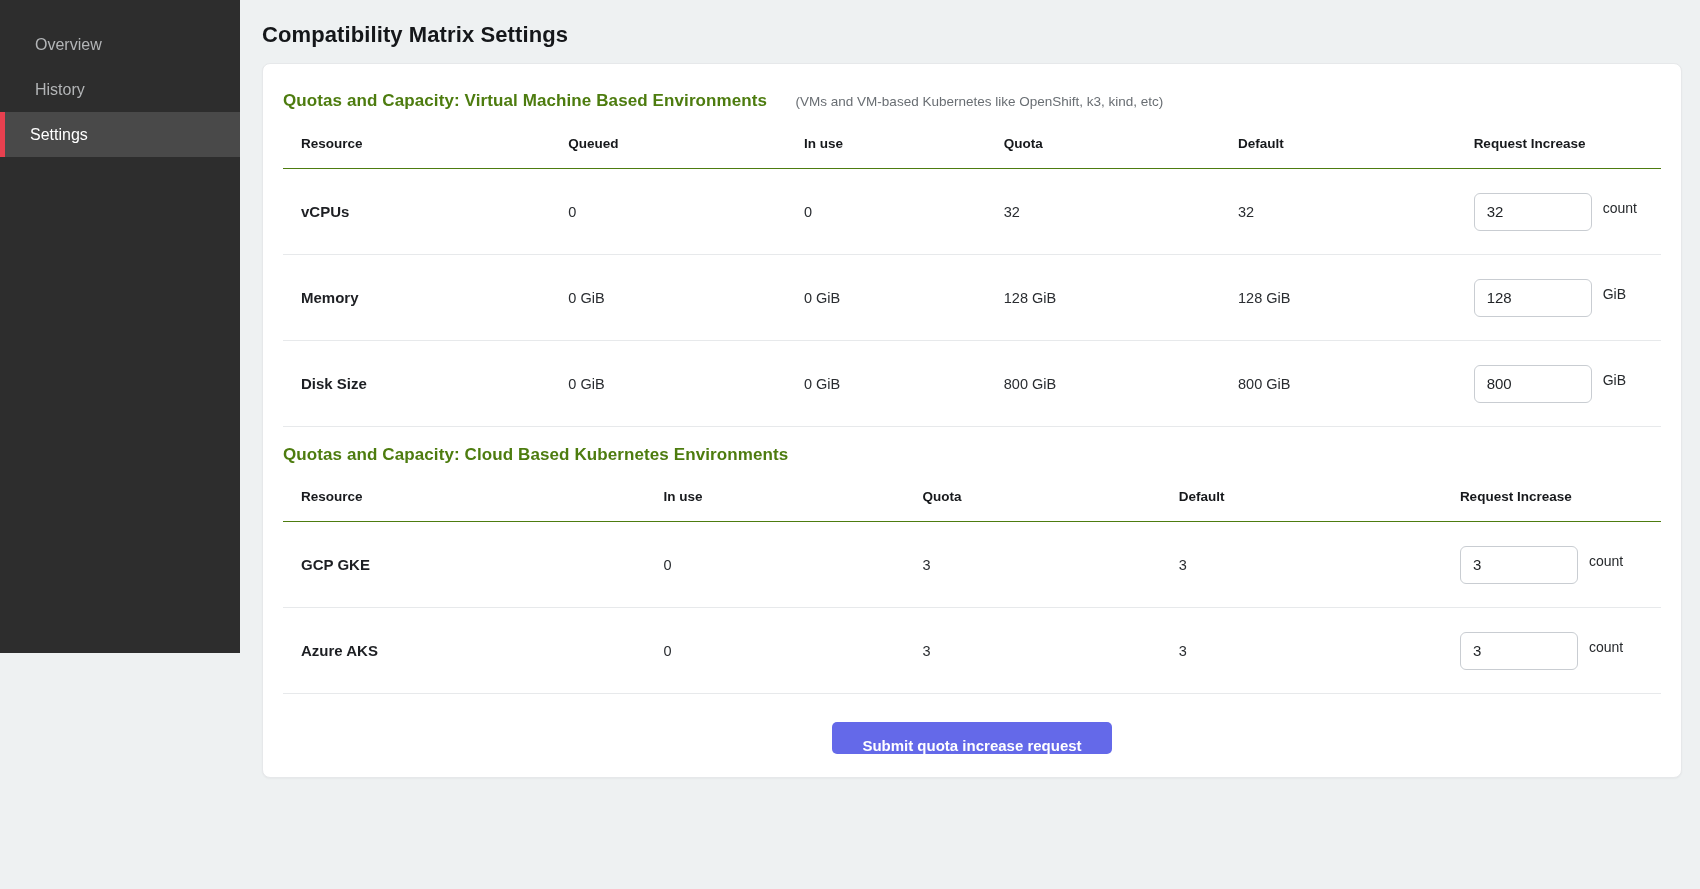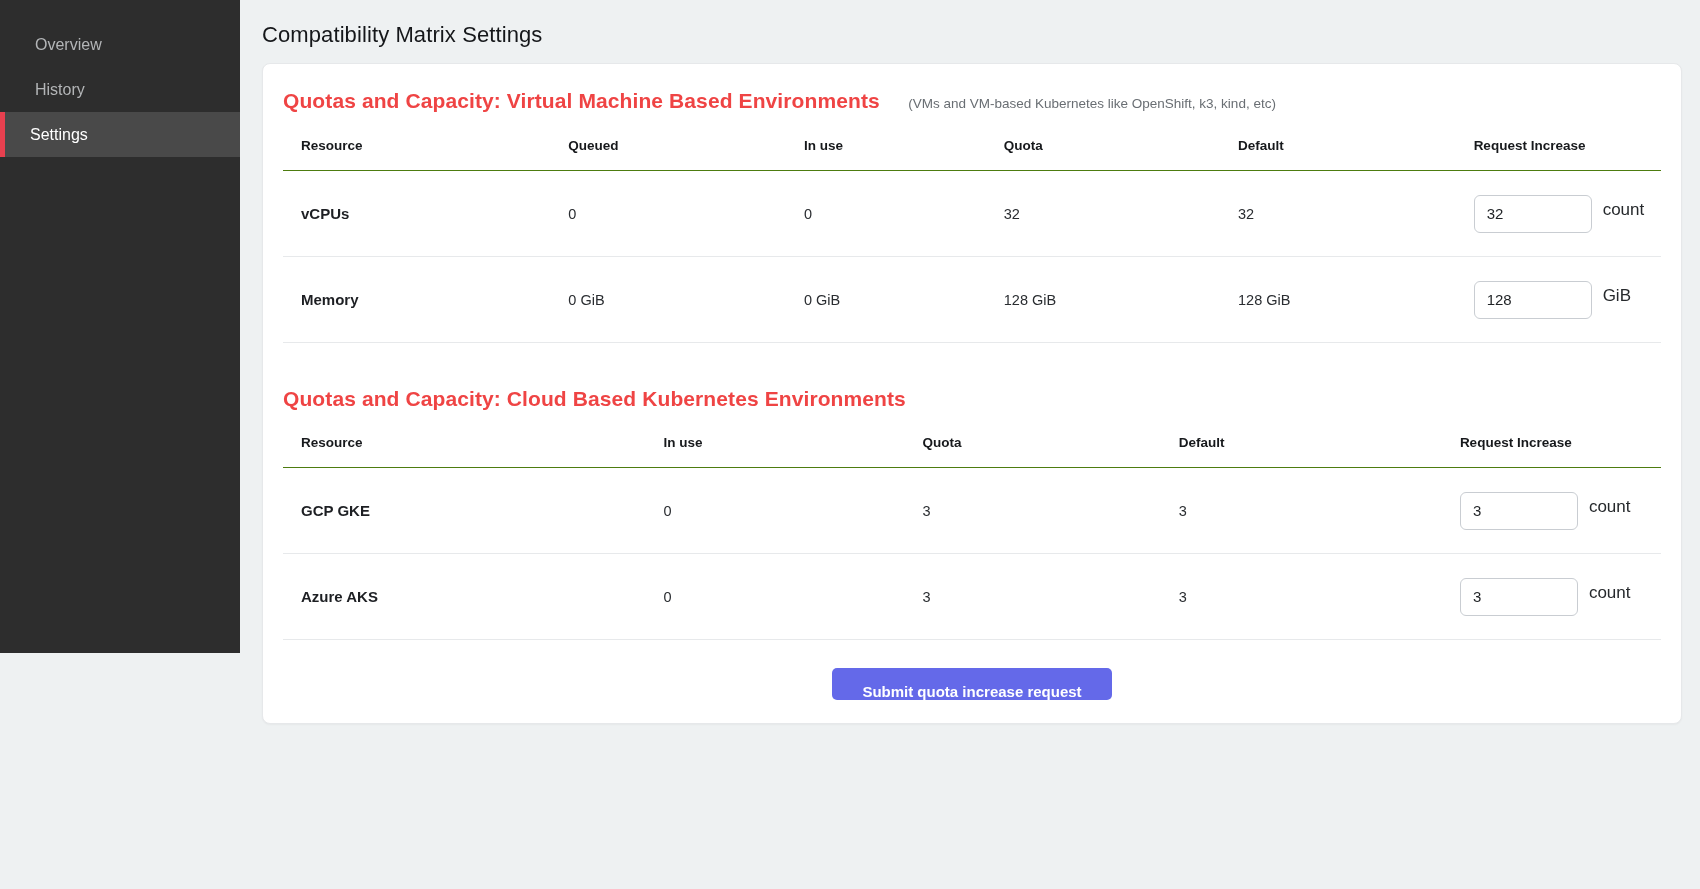--- a/index.html
+++ b/index.html
@@ -35,48 +35,48 @@
     color: #ffffff;
   }
 
   
   .main {
     flex: 1;
     padding: 14px 18px 18px 22px;
   }
   .page-title {
     font-size: 22px;
-    font-weight: 400;
+    font-weight: 700;
     color: #15171a;
     margin-top: 6px;
     line-height: 30px;
     letter-spacing: 0.1px;
   }
   .card {
     background: #ffffff;
     border: 1px solid #e6e8ea;
     border-radius: 8px;
     box-shadow: 0 1px 2px rgba(20,25,30,0.04);
     margin-top: 13px;
     padding: 25px 20px 22px 20px;
   }
 
   .section-head { line-height: 24px; }
   .section-title {
-    font-size: 21px;
-    font-weight: 700;
-    color: #ef4444;
+    font-size: 17px;
+    font-weight: 700;
+    color: #4d7c0f;
     letter-spacing: 0.1px;
   }
   .section-subtitle {
     font-size: 13.5px;
     color: #696e73;
     margin-left: 24px;
   }
-  .section-head.second { margin-top: 44px; }
+  .section-head.second { margin-top: 16px; }
 
   table {
     width: 100%;
     border-collapse: collapse;
     table-layout: fixed;
   }
   th {
     text-align: left;
     font-size: 13.5px;
     font-weight: 700;
@@ -106,21 +106,21 @@
     border: 1px solid #c9cdd2;
     border-radius: 6px;
     padding: 0 12px;
     font-size: 15px;
     color: #1f2225;
     font-family: "Liberation Sans", sans-serif;
     background: #ffffff;
     outline: none;
   }
   .unit-label {
-    font-size: 17px;
+    font-size: 14px;
     color: #26292c;
     margin-left: 11px;
     position: relative;
     top: -4px;
   }
 
   .submit-row {
     text-align: center;
     padding-top: 28px;
   }
@@ -197,20 +197,33 @@
           <td>0 GiB</td>
           <td>128 GiB</td>
           <td>128 GiB</td>
           <td>
             <div class="req-cell">
               <input class="quota-input" type="text" value="128" style="">
               <span class="unit-label">GiB</span>
             </div>
           </td>
         </tr>
+        <tr>
+          <td class="resource">Disk Size</td>
+          <td>0 GiB</td>
+          <td>0 GiB</td>
+          <td>800 GiB</td>
+          <td>800 GiB</td>
+          <td>
+            <div class="req-cell">
+              <input class="quota-input" type="text" value="800" style="">
+              <span class="unit-label">GiB</span>
+            </div>
+          </td>
+        </tr>
       </tbody>
     </table>
 
     <div class="section-head second">
       <span class="section-title">Quotas and Capacity: Cloud Based Kubernetes Environments</span>
     </div>
 
     <table>
       <colgroup>
         <col style="width:26.3%">

